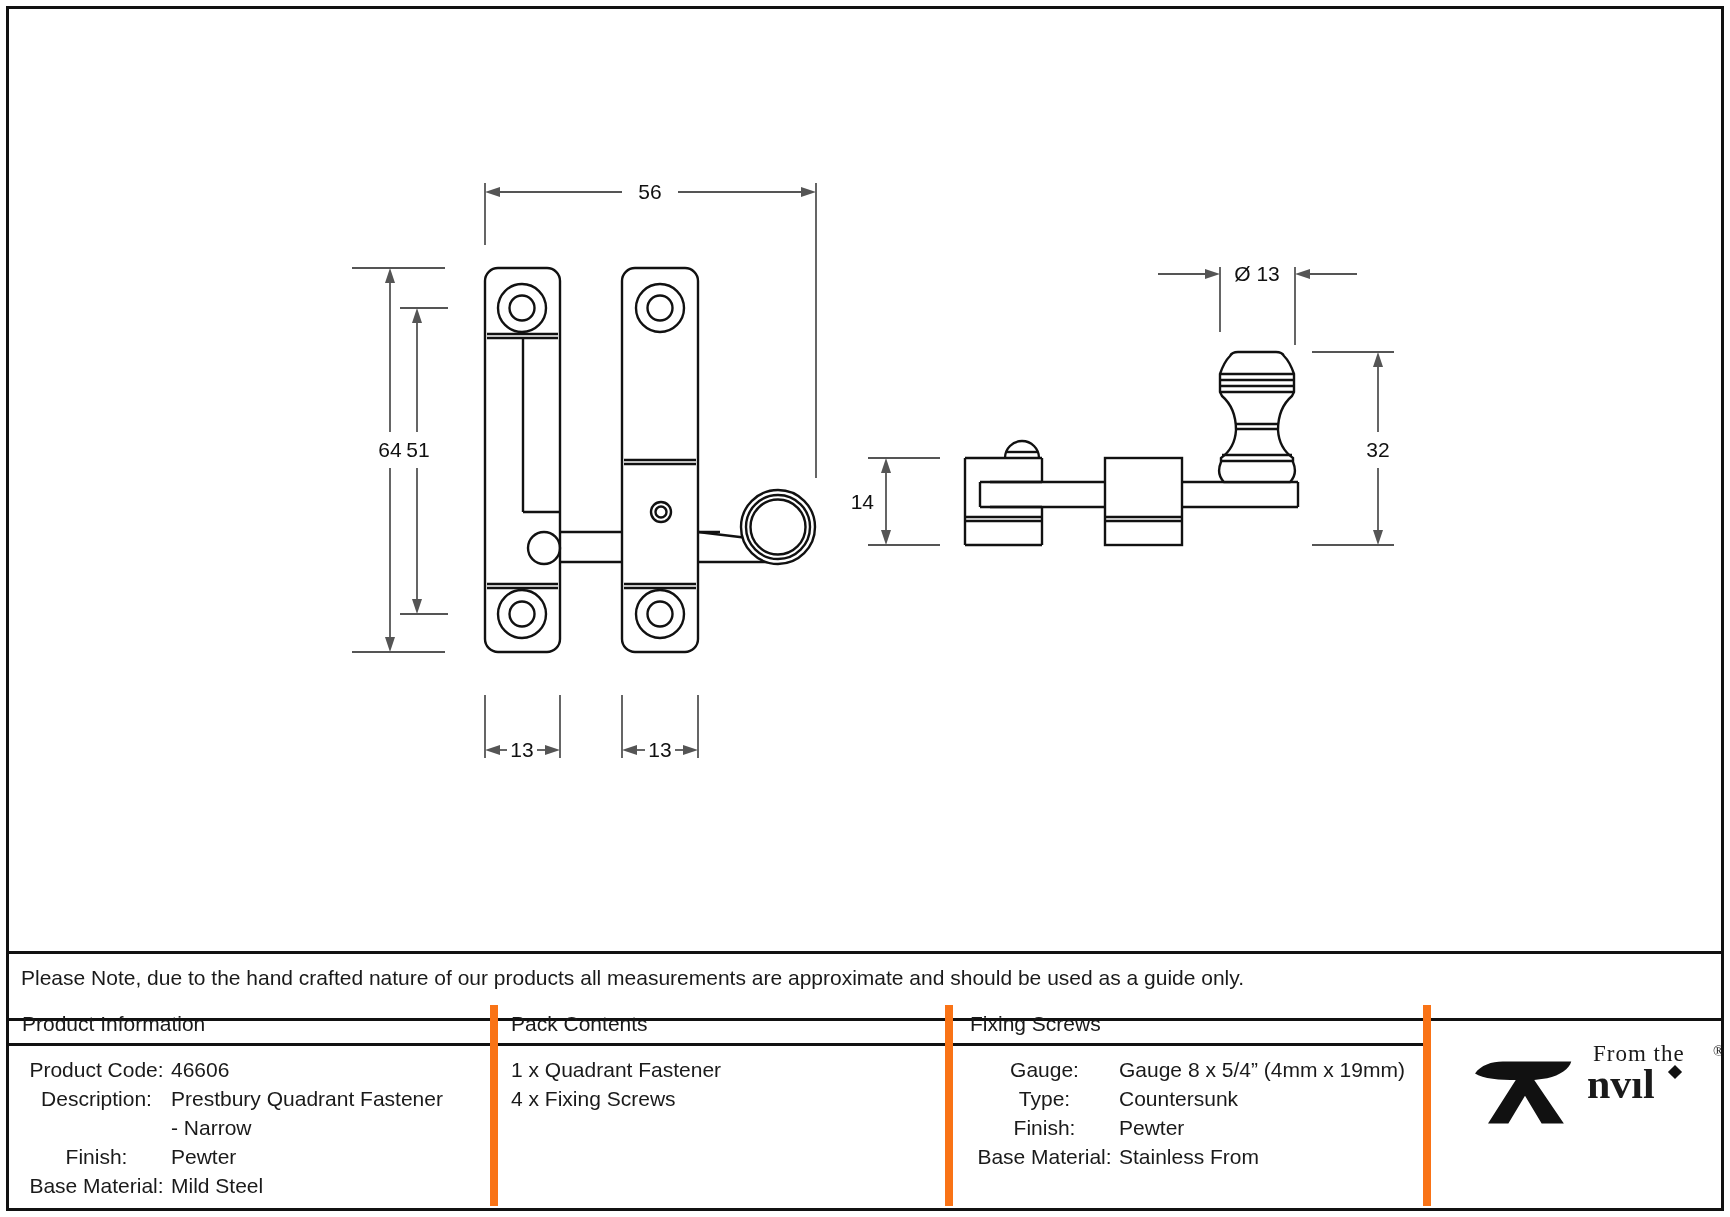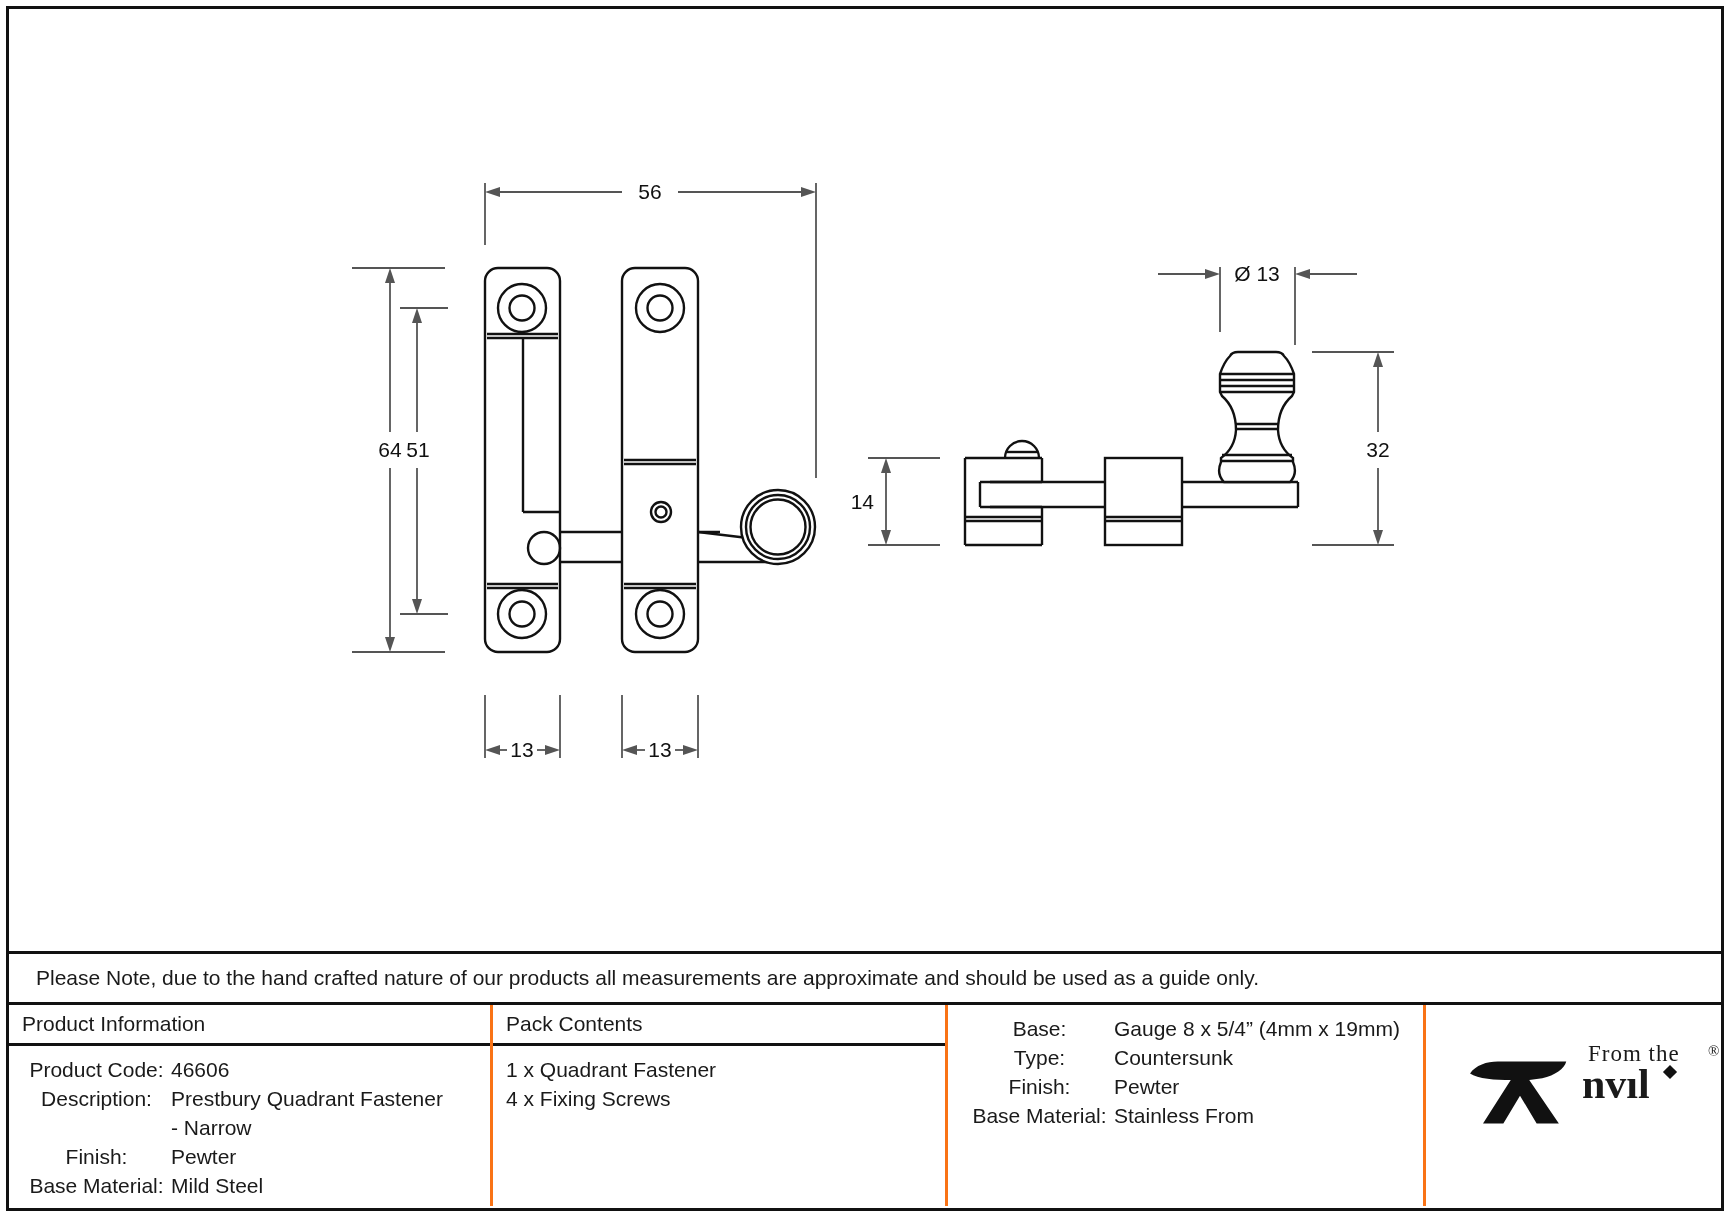--- a/index.html
+++ b/index.html
@@ -1,23 +1,23 @@
 <!DOCTYPE html>
 <html><head>
 <meta charset="utf-8">
 <style>
   html,body{margin:0;padding:0;background:#fff;}
   body{width:1730px;height:1217px;position:relative;font-family:"Liberation Sans",sans-serif;color:#1a1a1a;overflow:hidden;}
   .frame{position:absolute;left:6px;top:6px;width:1712px;height:1199px;border:3px solid #111;}
   .drawing-svg{position:absolute;left:0;top:0;}
-  .note-row{position:absolute;left:9px;top:951px;width:1712px;height:54px;border-top:3px solid #111;border-bottom:3px solid #111;box-sizing:border-box;padding-left:15px;}
+  .note-row{position:absolute;left:9px;top:951px;width:1712px;height:70px;border-top:3px solid #111;border-bottom:3px solid #111;box-sizing:border-box;}
   .note-row .note-text{line-height:48px;padding-left:12px;font-size:21px;}
   .spec-table{position:absolute;left:9px;top:1005px;width:1712px;height:201px;display:flex;}
   .col{box-sizing:border-box;height:100%;}
-  .col+.col{border-left:3px solid #f97316;}
+  .col+.col{border-left:8px solid #f97316;}
   .col-product{width:481px;}
   .col-pack{width:455px;}
   .col-screws{width:478px;}
   .col-logo{width:298px;position:relative;}
   .col-header{height:38px;line-height:38px;border-bottom:3px solid #111;padding-left:13px;font-size:21px;}
   .col-body{padding:9px 0 0 13px;font-size:21px;}
   .kv-row{display:flex;line-height:29px;}
   .kv-label{width:149px;flex:none;text-align:center;}
   .kv-value{flex:1;}
   .pack-item{line-height:29px;}
@@ -246,23 +246,24 @@
 
   <div class="col col-pack">
     <div class="col-header">Pack Contents</div>
     <div class="col-body">
       <div class="pack-item">1 x Quadrant Fastener</div>
       <div class="pack-item">4 x Fixing Screws</div>
     </div>
   </div>
 
   <div class="col col-screws">
+    <div class="col-header">Fixing Screws</div>
     <div class="col-body">
       <div class="kv-row">
-        <div class="kv-label">Base:</div>
+        <div class="kv-label">Gauge:</div>
         <div class="kv-value">Gauge 8 x 5/4” (4mm x 19mm)</div>
       </div>
       <div class="kv-row">
         <div class="kv-label">Type:</div>
         <div class="kv-value">Countersunk</div>
       </div>
       <div class="kv-row">
         <div class="kv-label">Finish:</div>
         <div class="kv-value">Pewter</div>
       </div>

